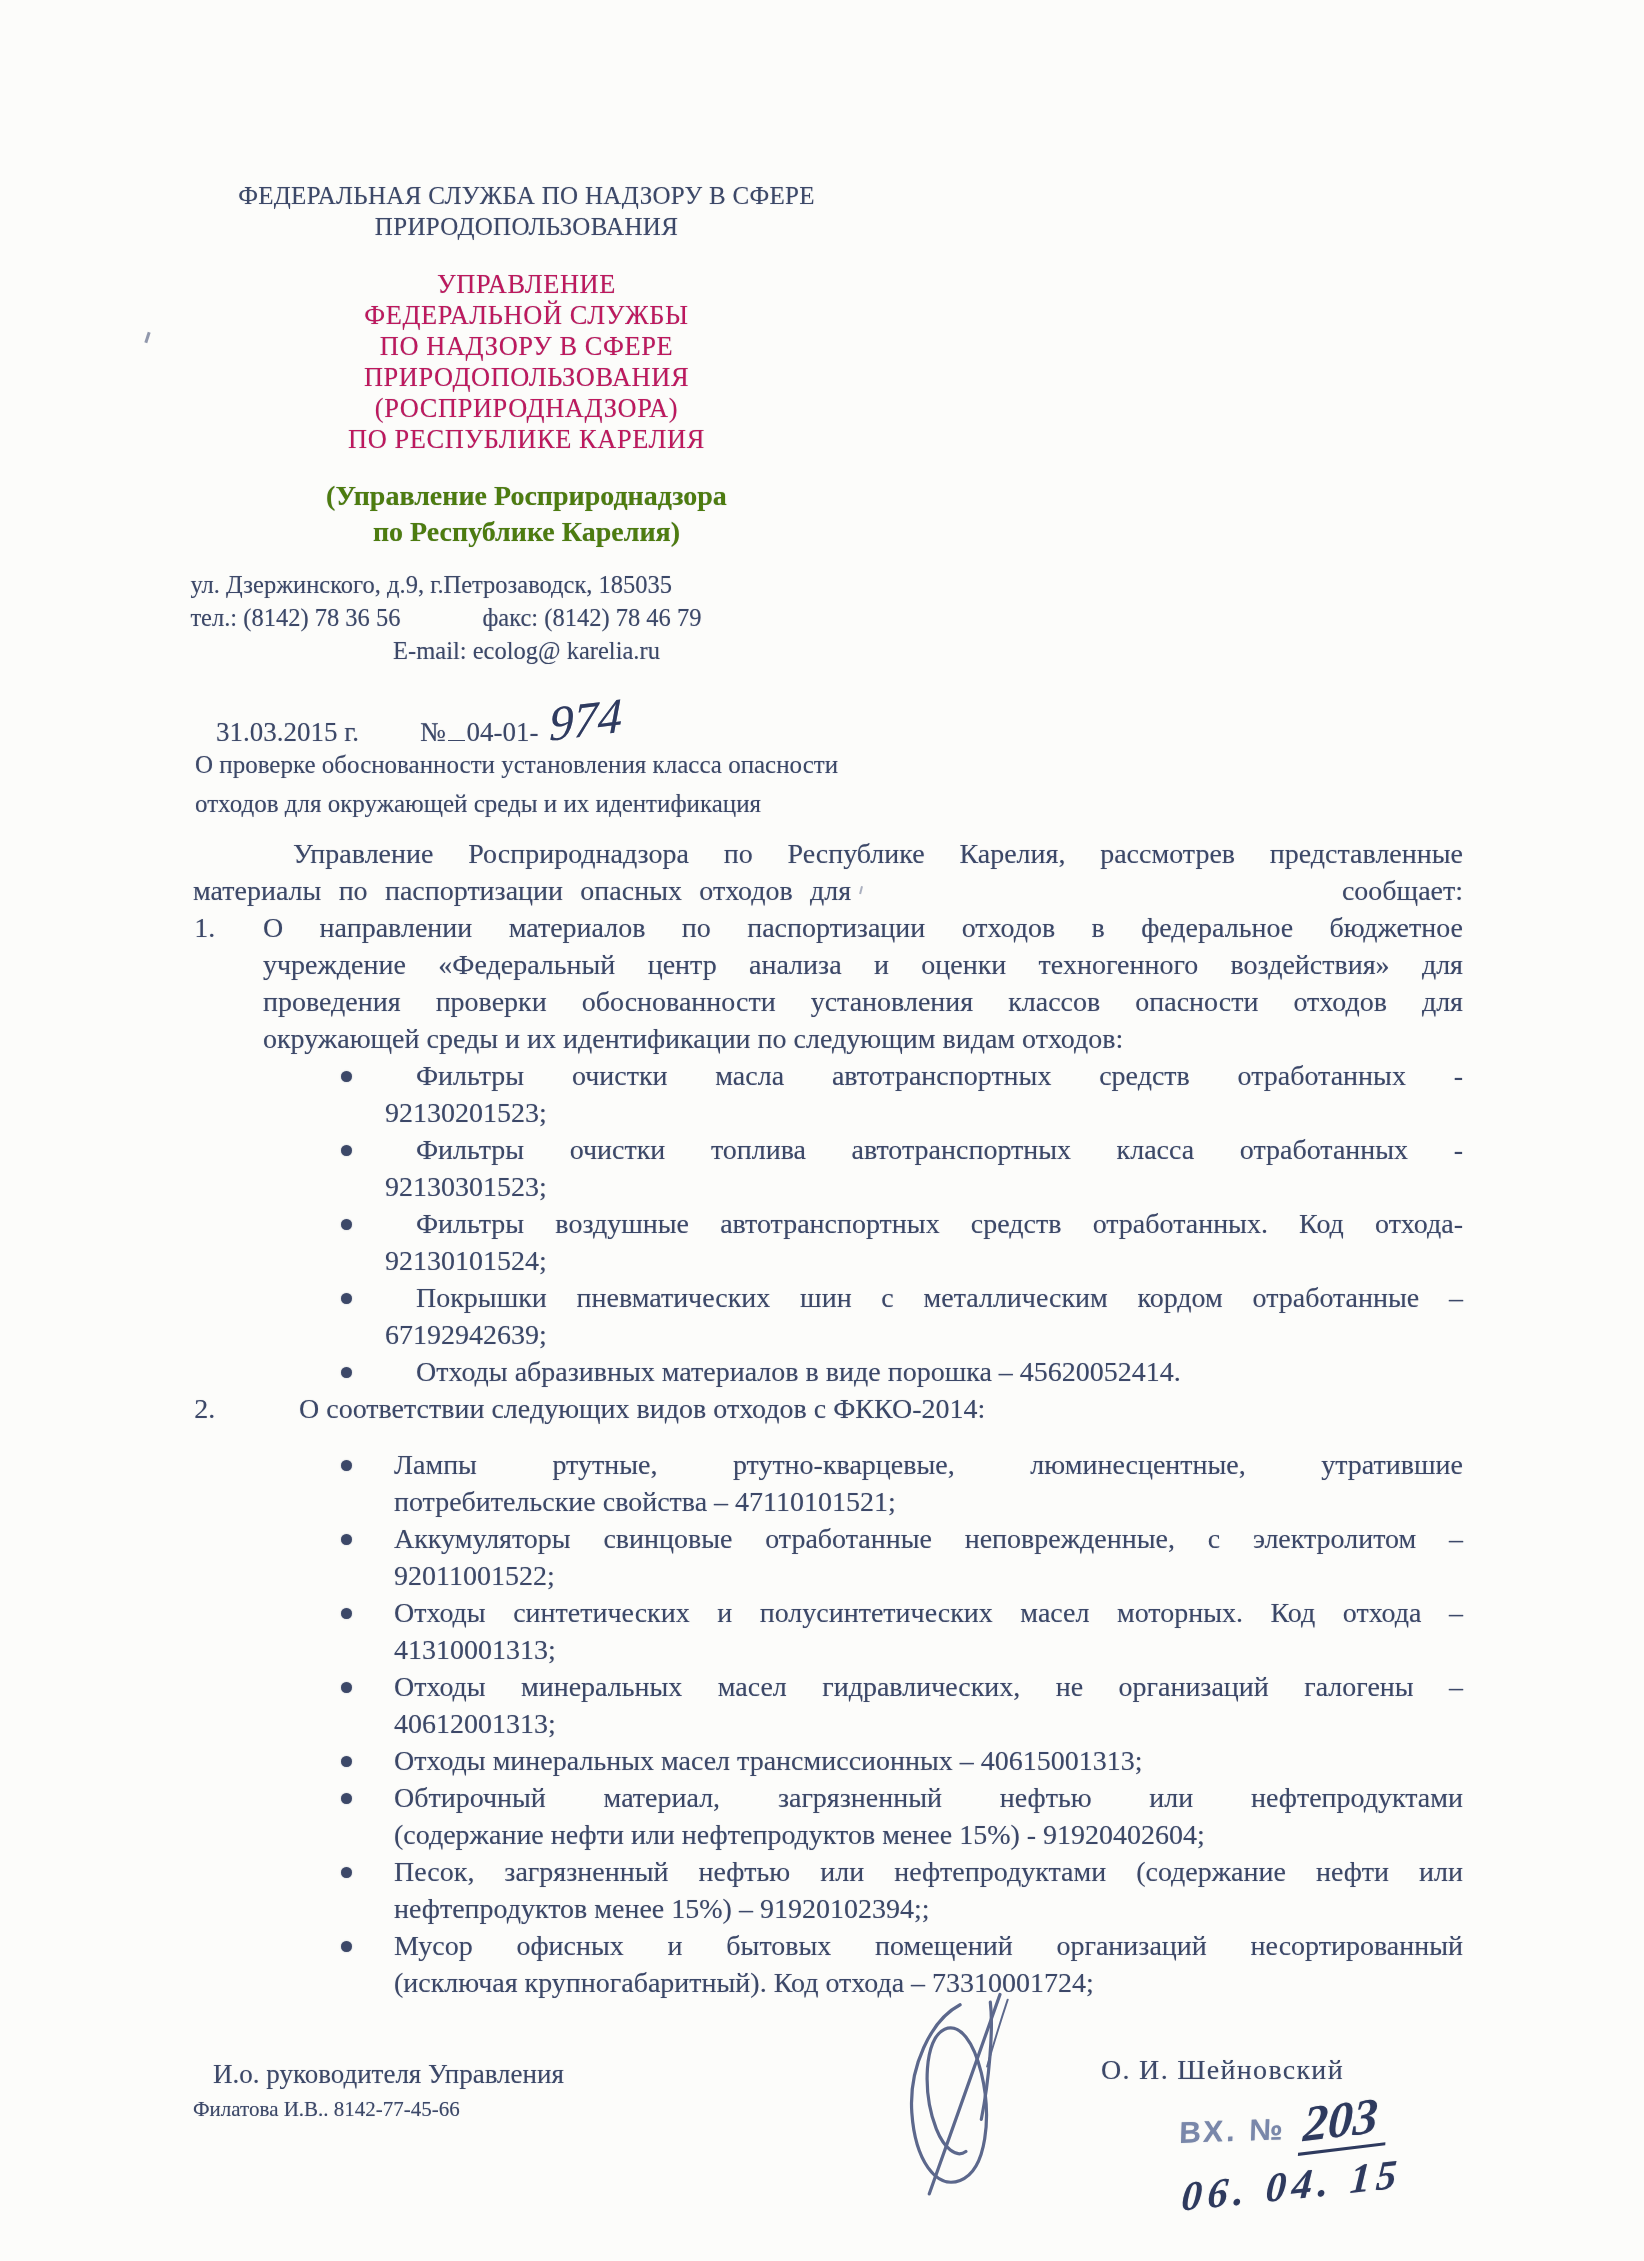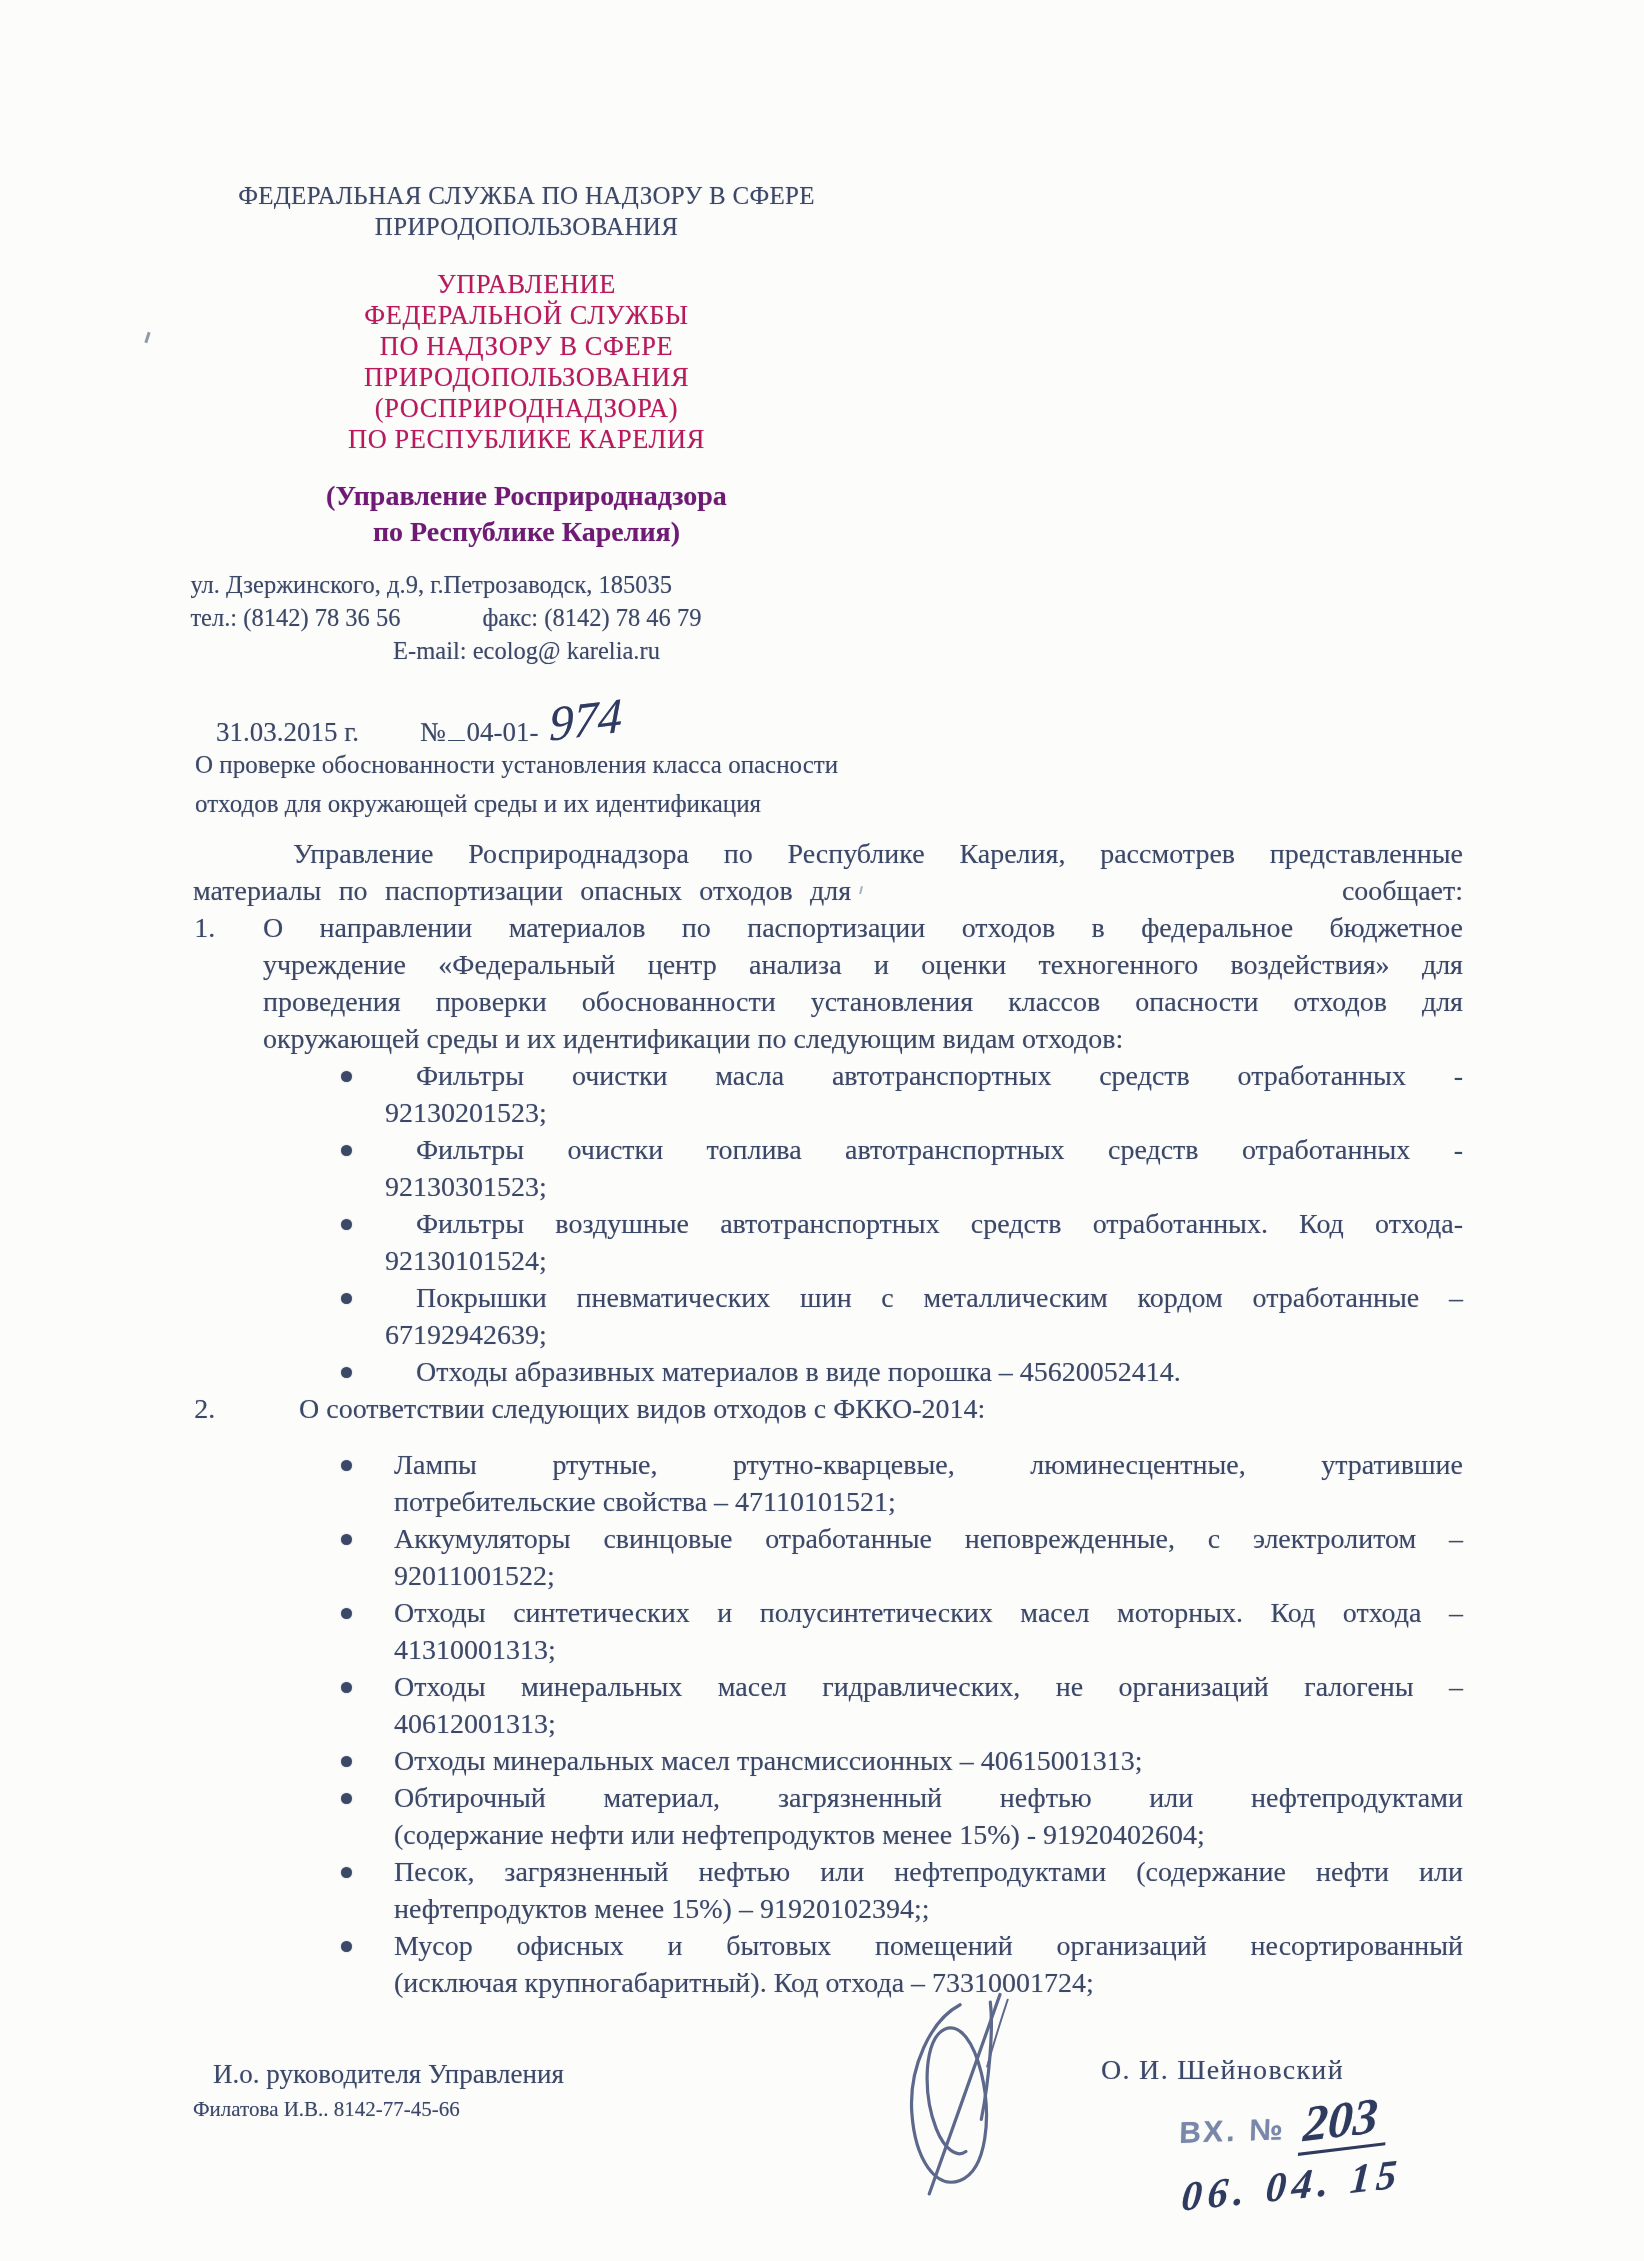--- a/index.html
+++ b/index.html
@@ -9,21 +9,21 @@
     background:#fcfcfa;
     font-family:"Liberation Serif","DejaVu Serif",serif;
     color:#3c4868;
     text-shadow:0 0 1px rgba(60,72,104,.38);
     overflow:hidden;
   }
   
   .letterhead{position:absolute;left:160px;top:180px;width:685px;text-align:center;margin-left:24px;}
   .org-line{font-size:25px;line-height:31px;letter-spacing:0.3px;}
   .dept{margin-top:27px;font-weight:normal;font-size:26.4px;line-height:31px;letter-spacing:0.6px;color:#be185d;}
-  .shortname{margin-top:23px;font-weight:bold;font-size:28px;line-height:36px;color:#701a75;font-family:Liberation Serif, serif;}
+  .shortname{margin-top:23px;font-weight:bold;font-size:28px;line-height:36px;color:#4d7c0f;font-family:Liberation Serif, serif;}
   .addr{margin-top:19.3px;font-size:24.5px;line-height:32px;text-align:left;padding-left:6.4px;}
   .telfax{display:flex;gap:82px;padding-left:6.4px;font-size:24.5px;line-height:33px;text-align:left;}
   .email{text-align:center;font-size:24.5px;line-height:33px;}
   
   .refrow{position:absolute;left:216px;top:700px;display:flex;align-items:baseline;font-size:27px;}
   .ref-no{margin-left:61px;display:flex;align-items:baseline;}
   .u-gap{display:inline-block;width:17px;border-bottom:1.9px solid #3c4868;height:22px;margin:0 1.9px;}
   .hw-number{
     font-size:49px;font-style:italic;color:#2f3b60;
     transform:rotate(-7deg) skewX(-8deg);
@@ -132,21 +132,21 @@
       <span class="marker">1.</span>
       <div class="jl ip">О направлении материалов по паспортизации отходов в федеральное бюджетное</div>
       <div class="jl ip">учреждение «Федеральный центр анализа и оценки техногенного воздействия» для</div>
       <div class="jl ip">проведения проверки обоснованности установления классов опасности отходов для</div>
       <div class="ip">окружающей среды и их идентификации  по следующим видам отходов:</div>
     </div>
 
     <div>
       <div class="b1 jl"><span class="dot"></span><span>Фильтры очистки масла автотранспортных средств отработанных -</span></div>
       <div class="b2">92130201523;</div>
-      <div class="b1 jl"><span class="dot"></span><span>Фильтры очистки топлива автотранспортных средств отработанных -</span></div>
+      <div class="b1 jl"><span class="dot"></span><span>Фильтры очистки топлива автотранспортных класса отработанных -</span></div>
       <div class="b2">92130301523;</div>
       <div class="b1 jl"><span class="dot"></span><span>Фильтры воздушные автотранспортных средств отработанных. Код отхода-</span></div>
       <div class="b2">92130101524;</div>
       <div class="b1 jl"><span class="dot"></span><span>Покрышки пневматических шин с металлическим кордом отработанные –</span></div>
       <div class="b2">67192942639;</div>
       <div class="b1"><span class="dot"></span><span>Отходы абразивных материалов в виде порошка – 45620052414.</span></div>
     </div>
 
     <div class="rel">
       <span class="marker">2.</span>

